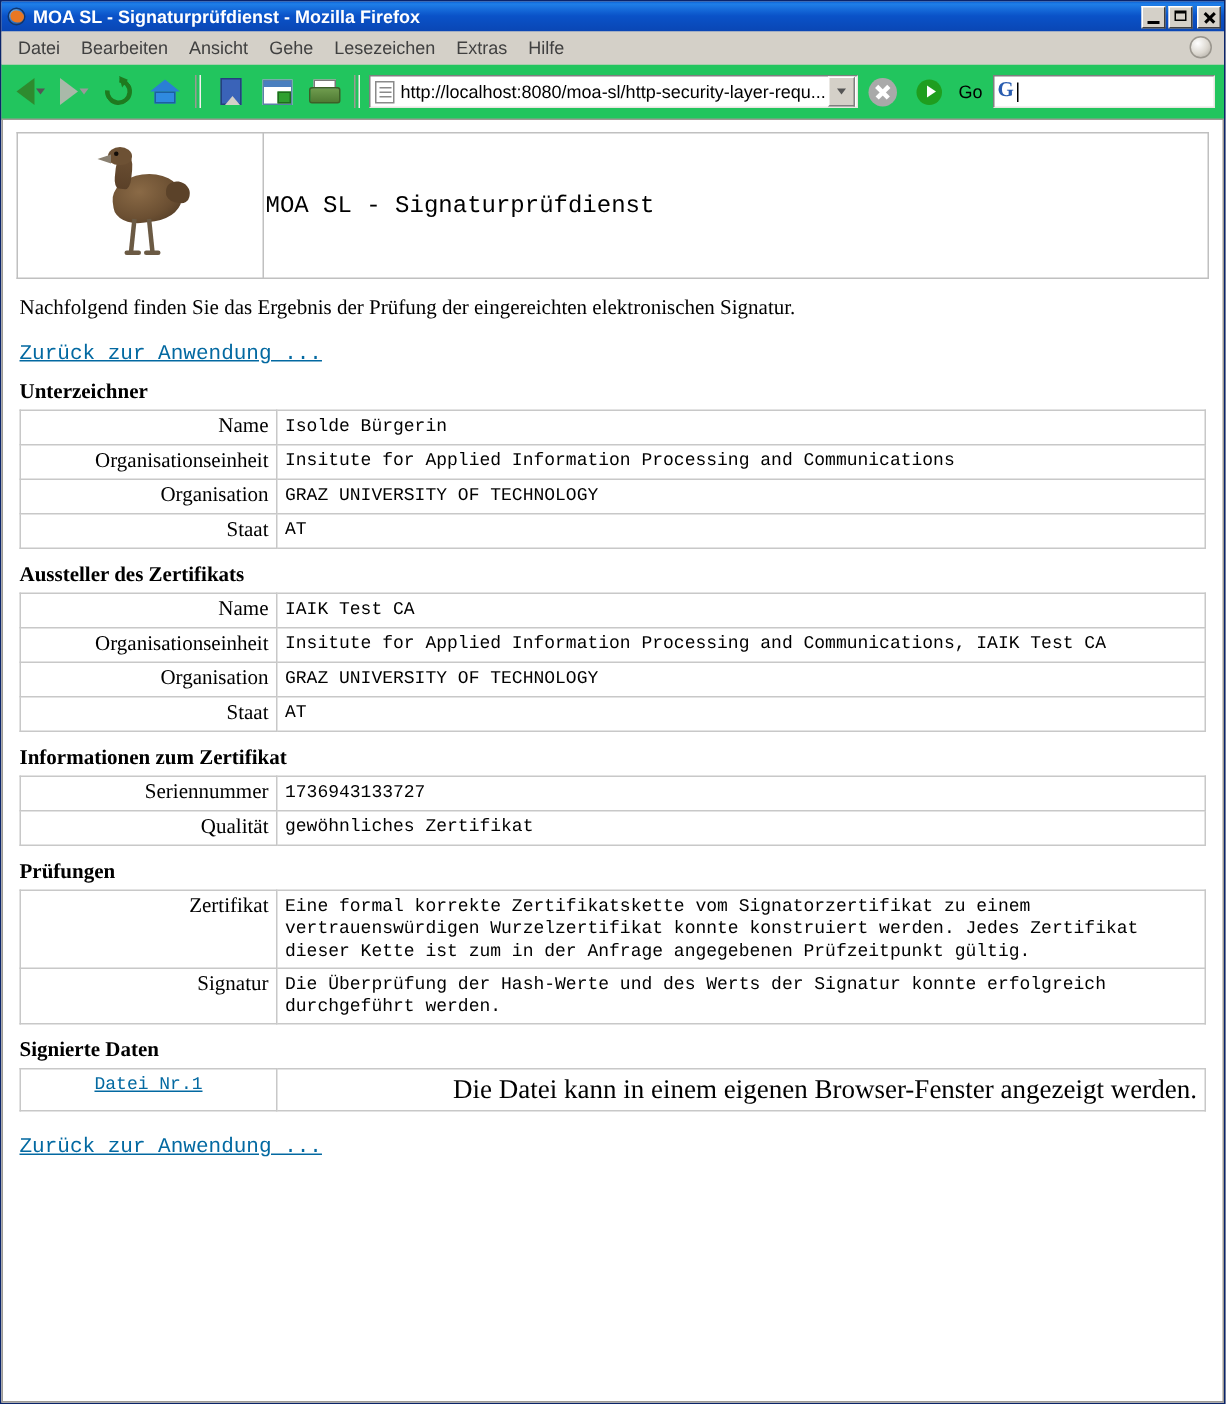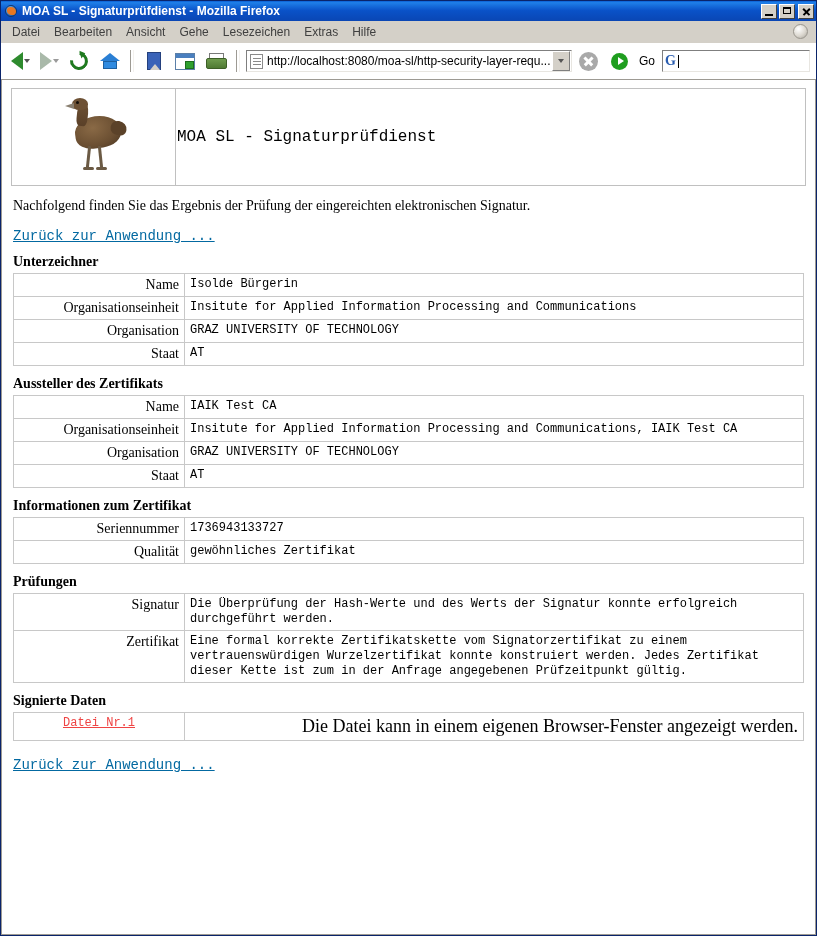--- a/index.html
+++ b/index.html
@@ -133,21 +133,21 @@
     width: 15px; height: 15px;
     border-radius: 50%;
     background: radial-gradient(circle at 35% 30%, #ffffff 0%, #dcd8d0 55%, #a8a49c 100%);
     border: 1px solid #9a968e;
     box-sizing: border-box;
   }
 
   
   .toolbar {
     height: 36px;
-    background: #ffffff;
+    background: #22c55e;
     display: flex;
     align-items: center;
     padding: 0 6px;
     gap: 3px;
     flex: none;
     border-bottom: 1px solid #9d9a93;
   }
   .arrow-btn {
     width: 26px; height: 26px;
     display: flex; align-items: center; justify-content: center;
@@ -559,21 +559,21 @@
     text-align: right;
   }
   td.lbl-link {
     width: 160px;
     text-align: center;
     font-family: "Liberation Mono", monospace;
     font-size: 12px;
     padding-right: 7px;
   }
   td.lbl-link a {
-    color: #ef4444;
+    color: #0369a1;
     text-decoration: underline;
   }
 </style>
 </head>
 <body>
 
 <div class="window">
 
   <div class="titlebar">
     <div class="tb-icon">
@@ -737,26 +737,26 @@
           <td class="lbl">Qualität</td>
           <td class="val">gewöhnliches Zertifikat</td>
         </tr>
       </tbody>
         </table>
 
       <h3 class="sect">Prüfungen</h3>
       <table class="data">
         <tbody>
             <tr>
+          <td class="lbl">Zertifikat</td>
+          <td class="val">Eine formal korrekte Zertifikatskette vom Signatorzertifikat zu einem vertrauenswürdigen Wurzelzertifikat konnte konstruiert werden. Jedes Zertifikat dieser Kette ist zum in der Anfrage angegebenen Prüfzeitpunkt gültig.</td>
+        </tr>
+        <tr>
           <td class="lbl">Signatur</td>
           <td class="val">Die Überprüfung der Hash-Werte und des Werts der Signatur konnte erfolgreich durchgeführt werden.</td>
-        </tr>
-        <tr>
-          <td class="lbl">Zertifikat</td>
-          <td class="val">Eine formal korrekte Zertifikatskette vom Signatorzertifikat zu einem vertrauenswürdigen Wurzelzertifikat konnte konstruiert werden. Jedes Zertifikat dieser Kette ist zum in der Anfrage angegebenen Prüfzeitpunkt gültig.</td>
         </tr>
       </tbody>
         </table>
 
       <h3 class="sect">Signierte Daten</h3>
       <table class="data">
         <tbody>
             <tr>
           <td class="lbl-link">
             <a href="#">Datei Nr.1</a>

